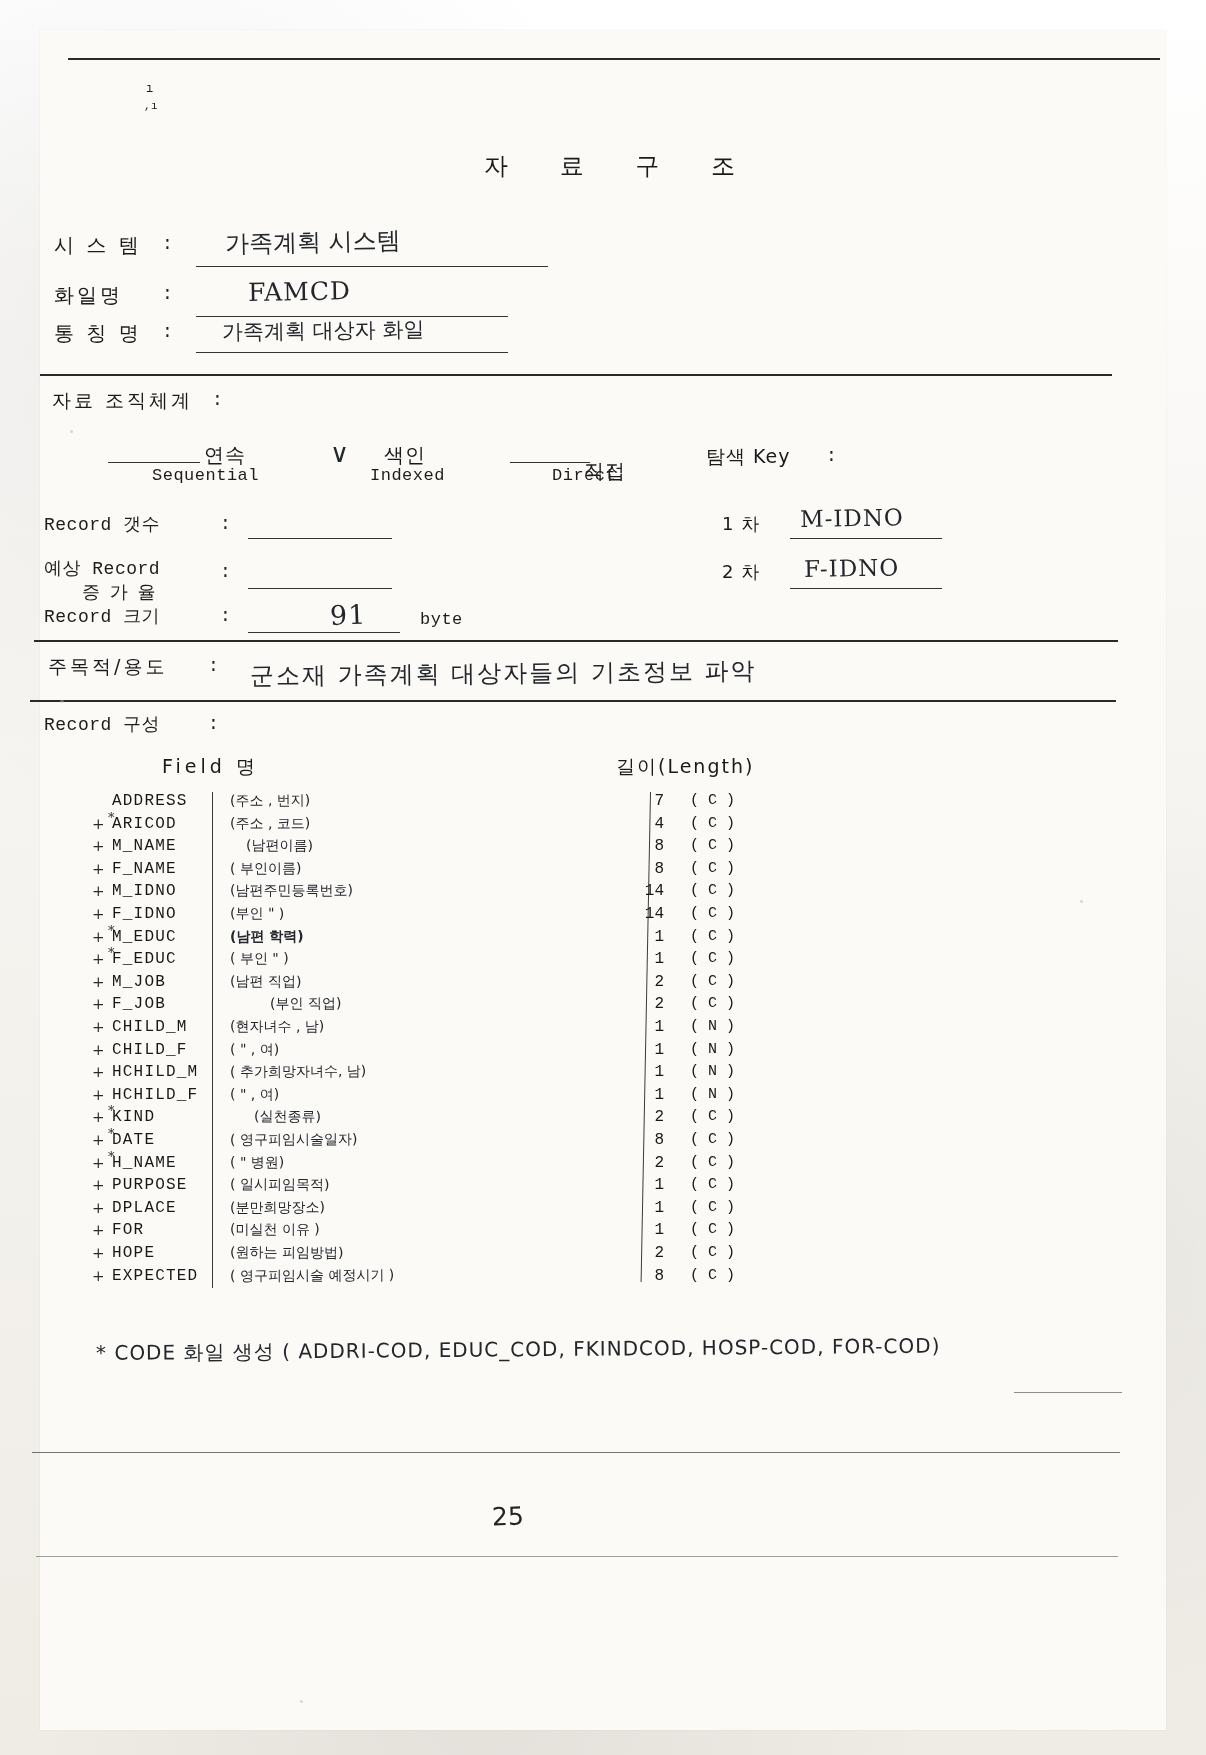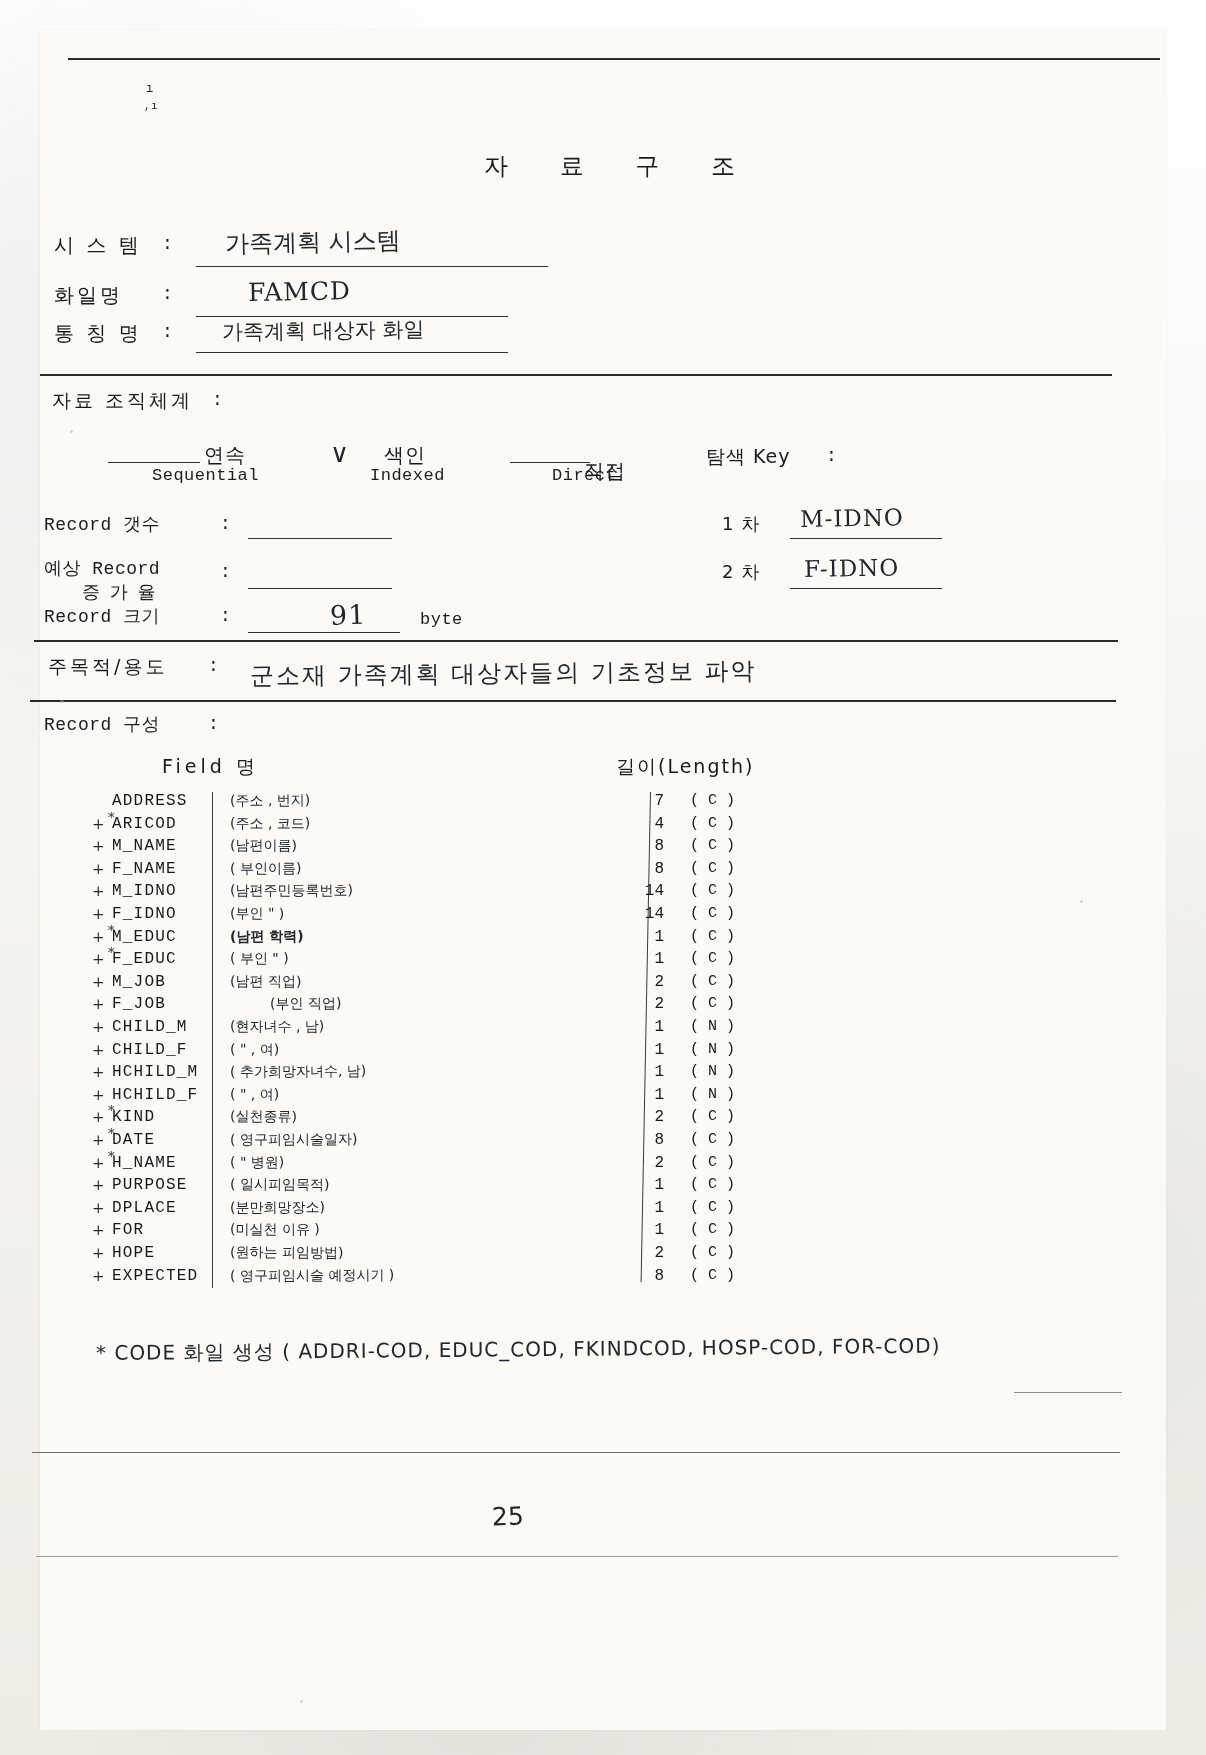--- a/index.html
+++ b/index.html
@@ -255,21 +255,21 @@
           <span class="f-plus">+</span>
           <span class="f-star">*</span>
           <span class="f-name">ARICOD</span>
           <span class="f-desc" style="transform: rotate(0deg);">(주소 , 코드)</span>
           <span class="f-len">4</span>
           <span class="f-type">( C )</span>
         </div>
         <div class="fieldrow" style="top: 837.2px;">
           <span class="f-plus">+</span>
           <span class="f-name">M_NAME</span>
-          <span class="f-desc" style="transform: rotate(0.35deg);">(남편이름)</span>
+          <span class="f-desc" style="transform: rotate(0.35deg); margin-left: 16px;">(남편이름)</span>
           <span class="f-len">8</span>
           <span class="f-type">( C )</span>
         </div>
         <div class="fieldrow" style="top: 859.8px;">
           <span class="f-plus">+</span>
           <span class="f-name">F_NAME</span>
           <span class="f-desc" style="transform: rotate(-0.35deg);">( 부인이름)</span>
           <span class="f-len">8</span>
           <span class="f-type">( C )</span>
         </div>
@@ -342,21 +342,21 @@
           <span class="f-plus">+</span>
           <span class="f-name">HCHILD_F</span>
           <span class="f-desc" style="transform: rotate(0deg);">(    "       , 여)</span>
           <span class="f-len">1</span>
           <span class="f-type">( N )</span>
         </div>
         <div class="fieldrow" style="top: 1108.4px;">
           <span class="f-plus">+</span>
           <span class="f-star">*</span>
           <span class="f-name">KIND</span>
-          <span class="f-desc" style="transform: rotate(0.35deg);">(실천종류)</span>
+          <span class="f-desc" style="transform: rotate(0.35deg); margin-left: 24px;">(실천종류)</span>
           <span class="f-len">2</span>
           <span class="f-type">( C )</span>
         </div>
         <div class="fieldrow" style="top: 1131px;">
           <span class="f-plus">+</span>
           <span class="f-star">*</span>
           <span class="f-name">DATE</span>
           <span class="f-desc" style="transform: rotate(-0.35deg);">( 영구피임시술일자)</span>
           <span class="f-len">8</span>
           <span class="f-type">( C )</span>

